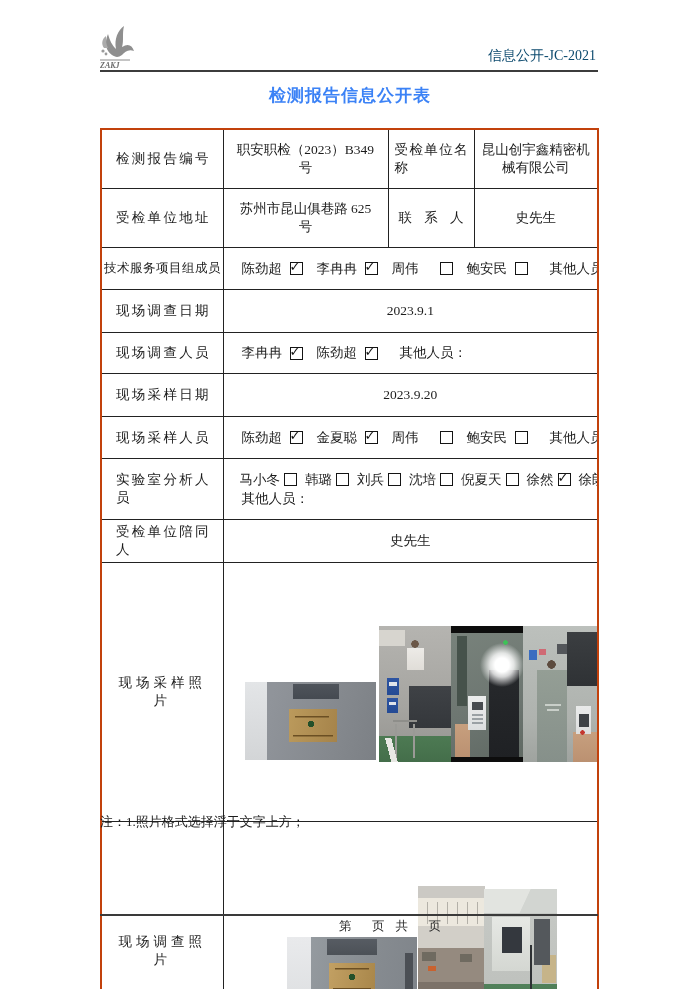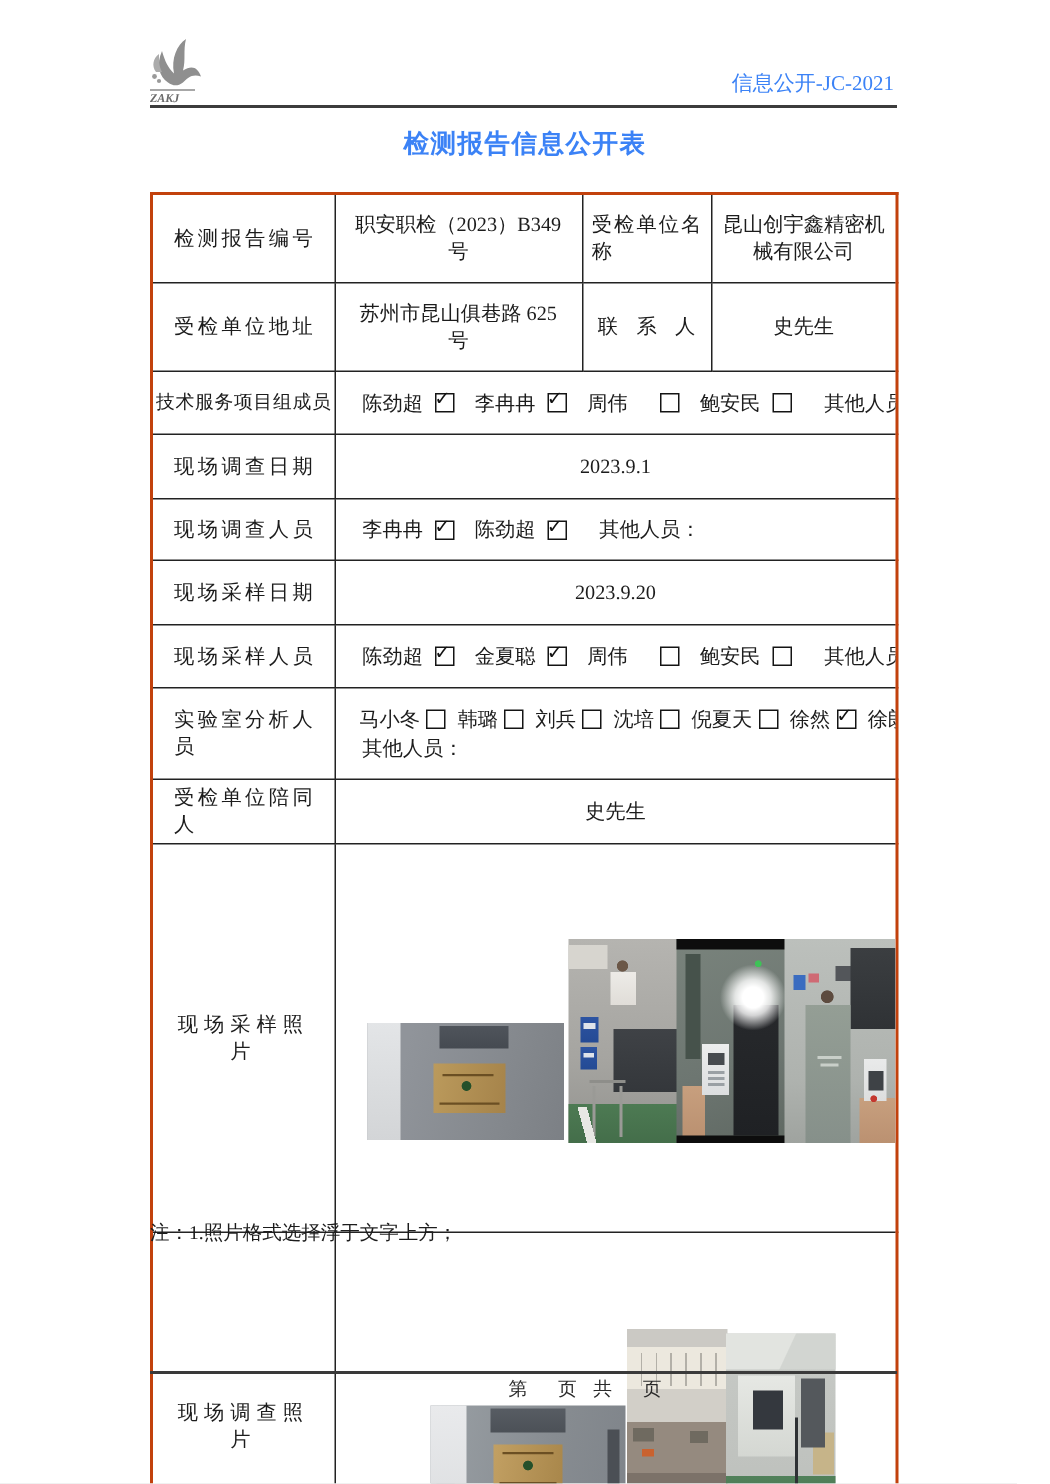--- a/index.html
+++ b/index.html
@@ -3,21 +3,21 @@
 <meta charset="utf-8">
 <style>
   html,body{margin:0;padding:0;background:#e8e8e8;}
   .page{
     position:relative;width:700px;height:989px;margin:0 auto;background:#ffffff;
     font-family:"Liberation Serif","DejaVu Serif",serif;color:#1c1c1c;overflow:hidden;
   }
   
   .logo{position:absolute;left:97px;top:24px;width:42px;height:46px;}
   .company{position:absolute;left:141px;top:46px;font-size:15px;letter-spacing:1px;color:#2f2f2f;}
-  .doc-code{position:absolute;right:104px;top:47px;font-size:14px;color:#3b82f6;}
+  .doc-code{position:absolute;right:104px;top:47px;font-size:14px;color:#0c4a6e;}
   .header-rule{position:absolute;left:100px;top:70px;width:498px;height:2px;background:#3c3c3c;}
   
   .page-title{position:absolute;left:0;top:84px;width:700px;text-align:center;
     font-size:17px;font-weight:bold;letter-spacing:1px;color:#3b82f6;}
   
   table.report{position:absolute;left:100px;top:128px;border-collapse:collapse;
     table-layout:fixed;width:497px;border:2px solid #c2410c;}
   table.report td{border:1px solid #222;font-size:13.5px;padding:11px;vertical-align:middle;overflow:hidden;}
   .label{text-align:justify;text-align-last:justify;padding:0 14px !important;}
   .label.tight{padding:0 2px !important;font-size:12.5px !important;text-align-last:justify;}

